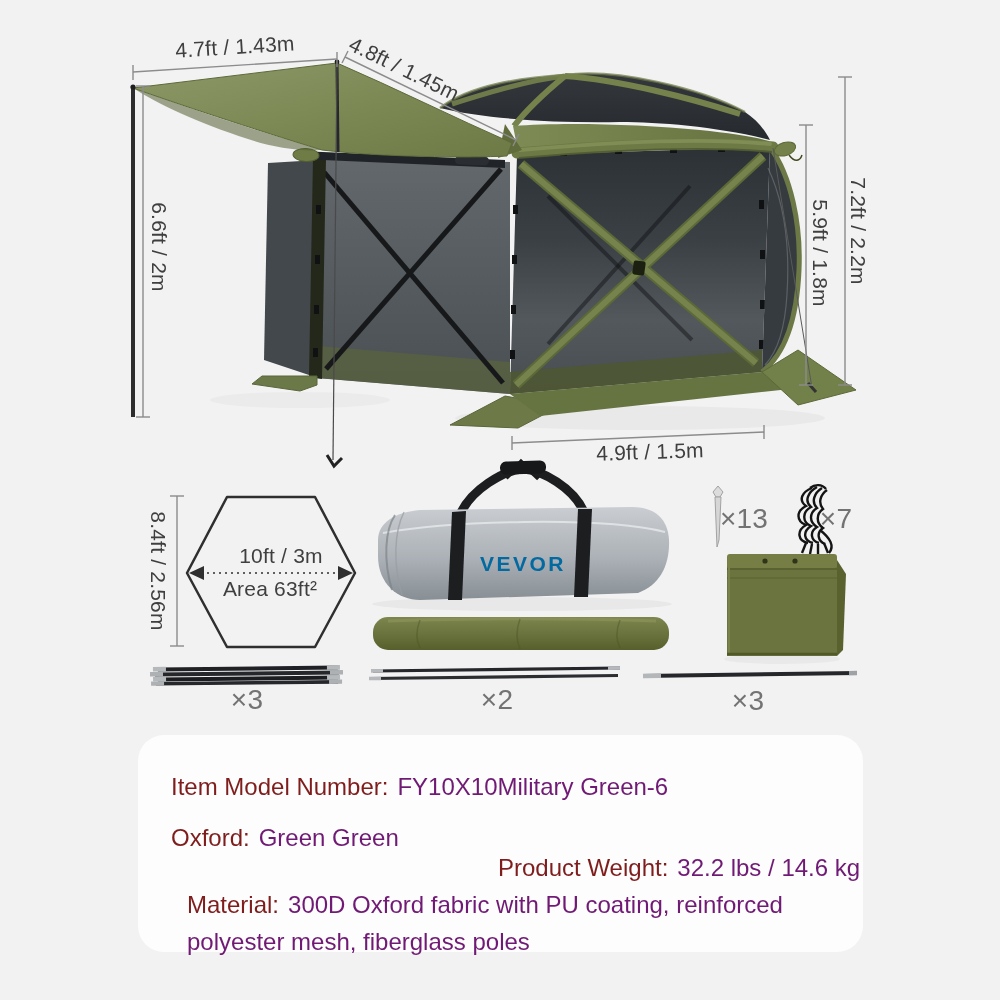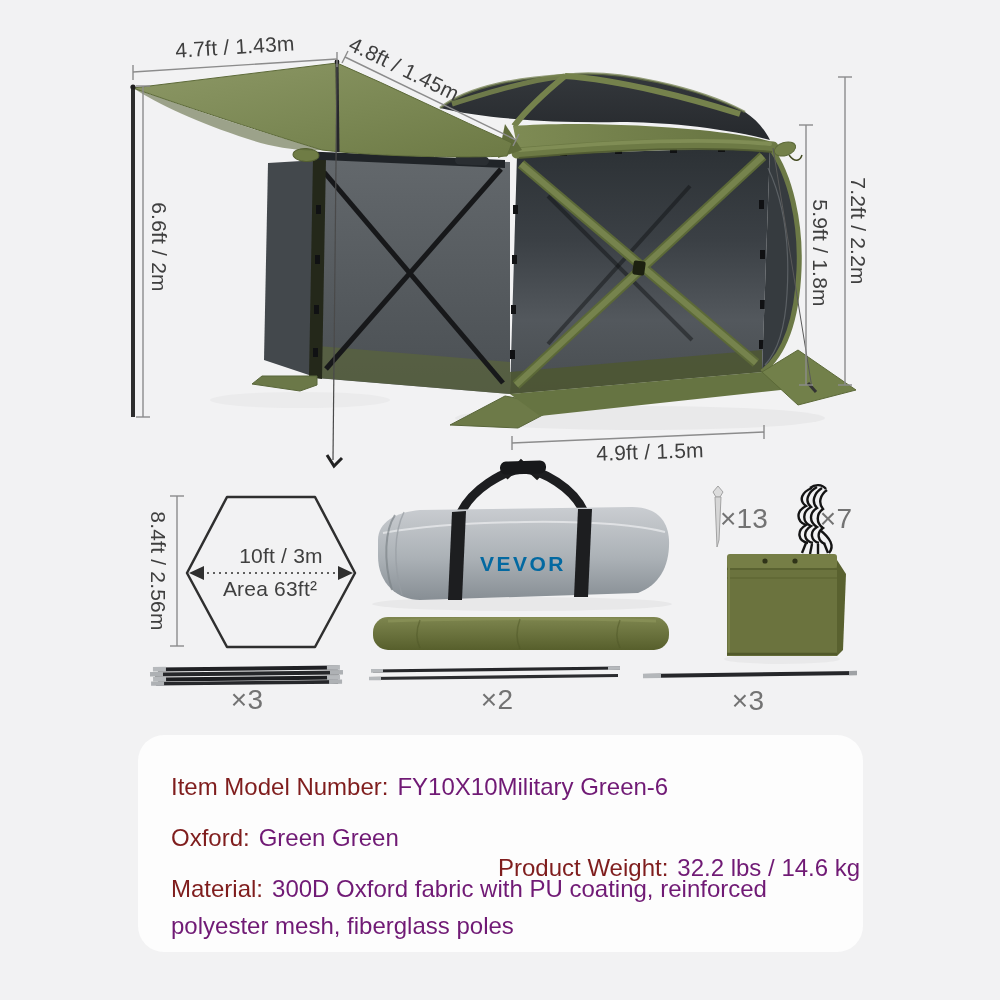--- a/index.html
+++ b/index.html
@@ -8,21 +8,21 @@
   svg{position:absolute;left:0;top:0;}
   .lbl{position:absolute;font-size:21px;color:#3f3f3f;white-space:nowrap;transform:translate(-50%,-50%);letter-spacing:.2px;}
   .rot90{transform:translate(-50%,-50%) rotate(90deg);}
   .cnt{font-size:28px;color:#737373;}
   .logo{position:absolute;transform:translate(-50%,-50%);color:#0369a1;font-weight:bold;font-size:21px;letter-spacing:2.5px;}
   .panel{position:absolute;left:138px;top:735px;width:725px;height:217px;background:#fdfdfd;border-radius:26px;}
   .prow{position:absolute;left:33px;right:20px;font-size:24px;line-height:30px;white-space:nowrap;}
   .lab{color:#7f1d1d;margin-right:9px;}
   .val{color:#701a75;font-weight:normal;}
   .pw{position:absolute;left:327px;top:0;margin-top:30px;}
-  .pmat{position:absolute;left:33px;width:670px;font-size:24px;line-height:37px;white-space:normal;margin:0;}
+  .pmat{position:absolute;left:33px;width:670px;font-size:24px;line-height:37px;white-space:normal;margin:16px;}
 </style>
 </head>
 <body>
 
 <div class="stage">
 
 <svg width="1000" height="1000" viewBox="0 0 1000 1000">
   <defs>
     <linearGradient id="gTarp" x1="0" y1="0" x2="1" y2="1">
       <stop offset="0" stop-color="#8d9866"></stop>

